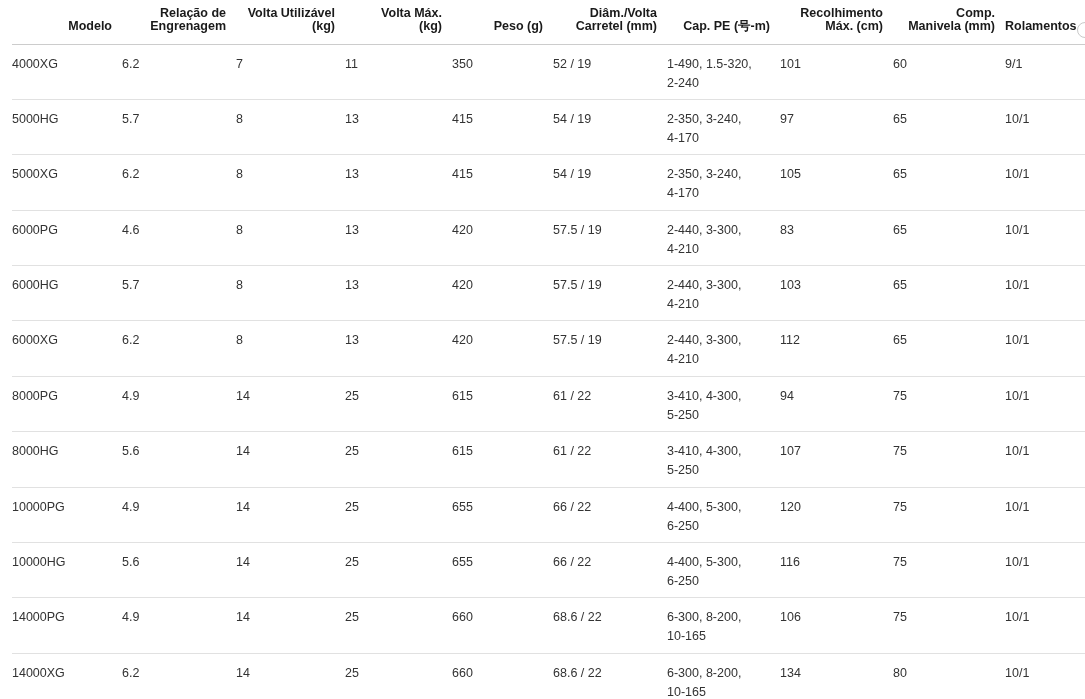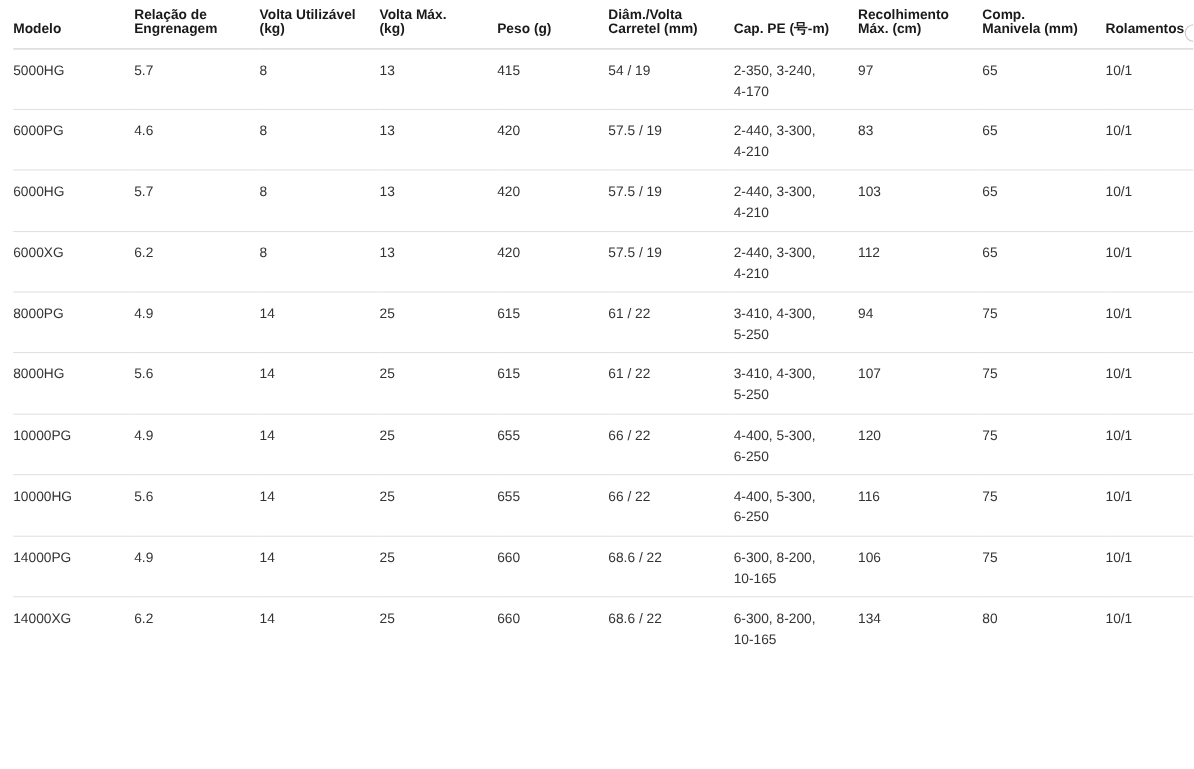--- a/index.html
+++ b/index.html
@@ -20,21 +20,21 @@
     left: 12px;
     width: 1073px;
   }
   table.spec-table {
     width: 1073px;
     table-layout: fixed;
     border-collapse: collapse;
   }
   .spec-table th {
     height: 44px;
-    text-align: left;
+    text-align: right;
     vertical-align: bottom;
     font-size: 12.5px;
     font-weight: 700;
     line-height: 13.5px;
     color: #1a1a1a;
     padding: 0 10px 10px 0;
     border-bottom: 1px solid #cccccc;
     white-space: pre-line;
   }
   .spec-table td {
@@ -104,29 +104,55 @@
             <th>Cap. PE (号-m)</th>
             <th>Recolhimento
 Máx. (cm)</th>
             <th>Comp.
 Manivela (mm)</th>
             <th>Rolamentos</th>
           </tr>
       </thead>
       <tbody>
           <tr>
+            <td>4000XG</td>
+            <td>6.2</td>
+            <td>7</td>
+            <td>11</td>
+            <td>350</td>
+            <td>52 / 19</td>
+            <td>1-490, 1.5-320,
+2-240</td>
+            <td>101</td>
+            <td>60</td>
+            <td>9/1</td>
+          </tr>
+          <tr>
             <td>5000HG</td>
             <td>5.7</td>
             <td>8</td>
             <td>13</td>
             <td>415</td>
             <td>54 / 19</td>
             <td>2-350, 3-240,
 4-170</td>
             <td>97</td>
+            <td>65</td>
+            <td>10/1</td>
+          </tr>
+          <tr>
+            <td>5000XG</td>
+            <td>6.2</td>
+            <td>8</td>
+            <td>13</td>
+            <td>415</td>
+            <td>54 / 19</td>
+            <td>2-350, 3-240,
+4-170</td>
+            <td>105</td>
             <td>65</td>
             <td>10/1</td>
           </tr>
           <tr>
             <td>6000PG</td>
             <td>4.6</td>
             <td>8</td>
             <td>13</td>
             <td>420</td>
             <td>57.5 / 19</td>

